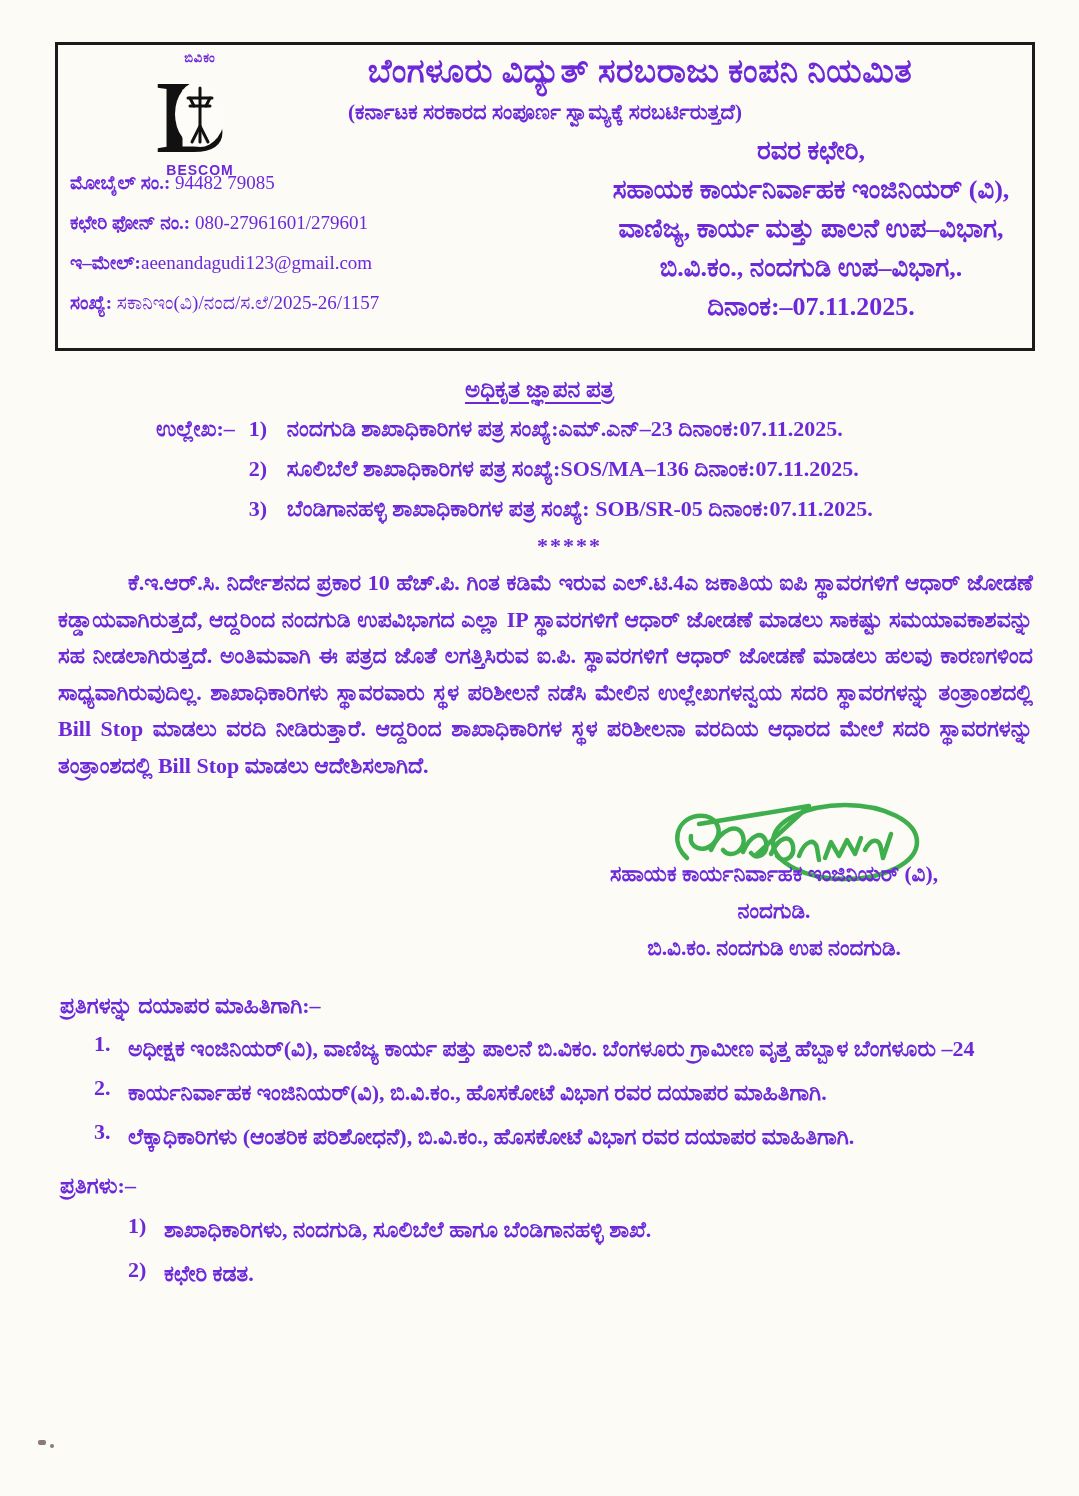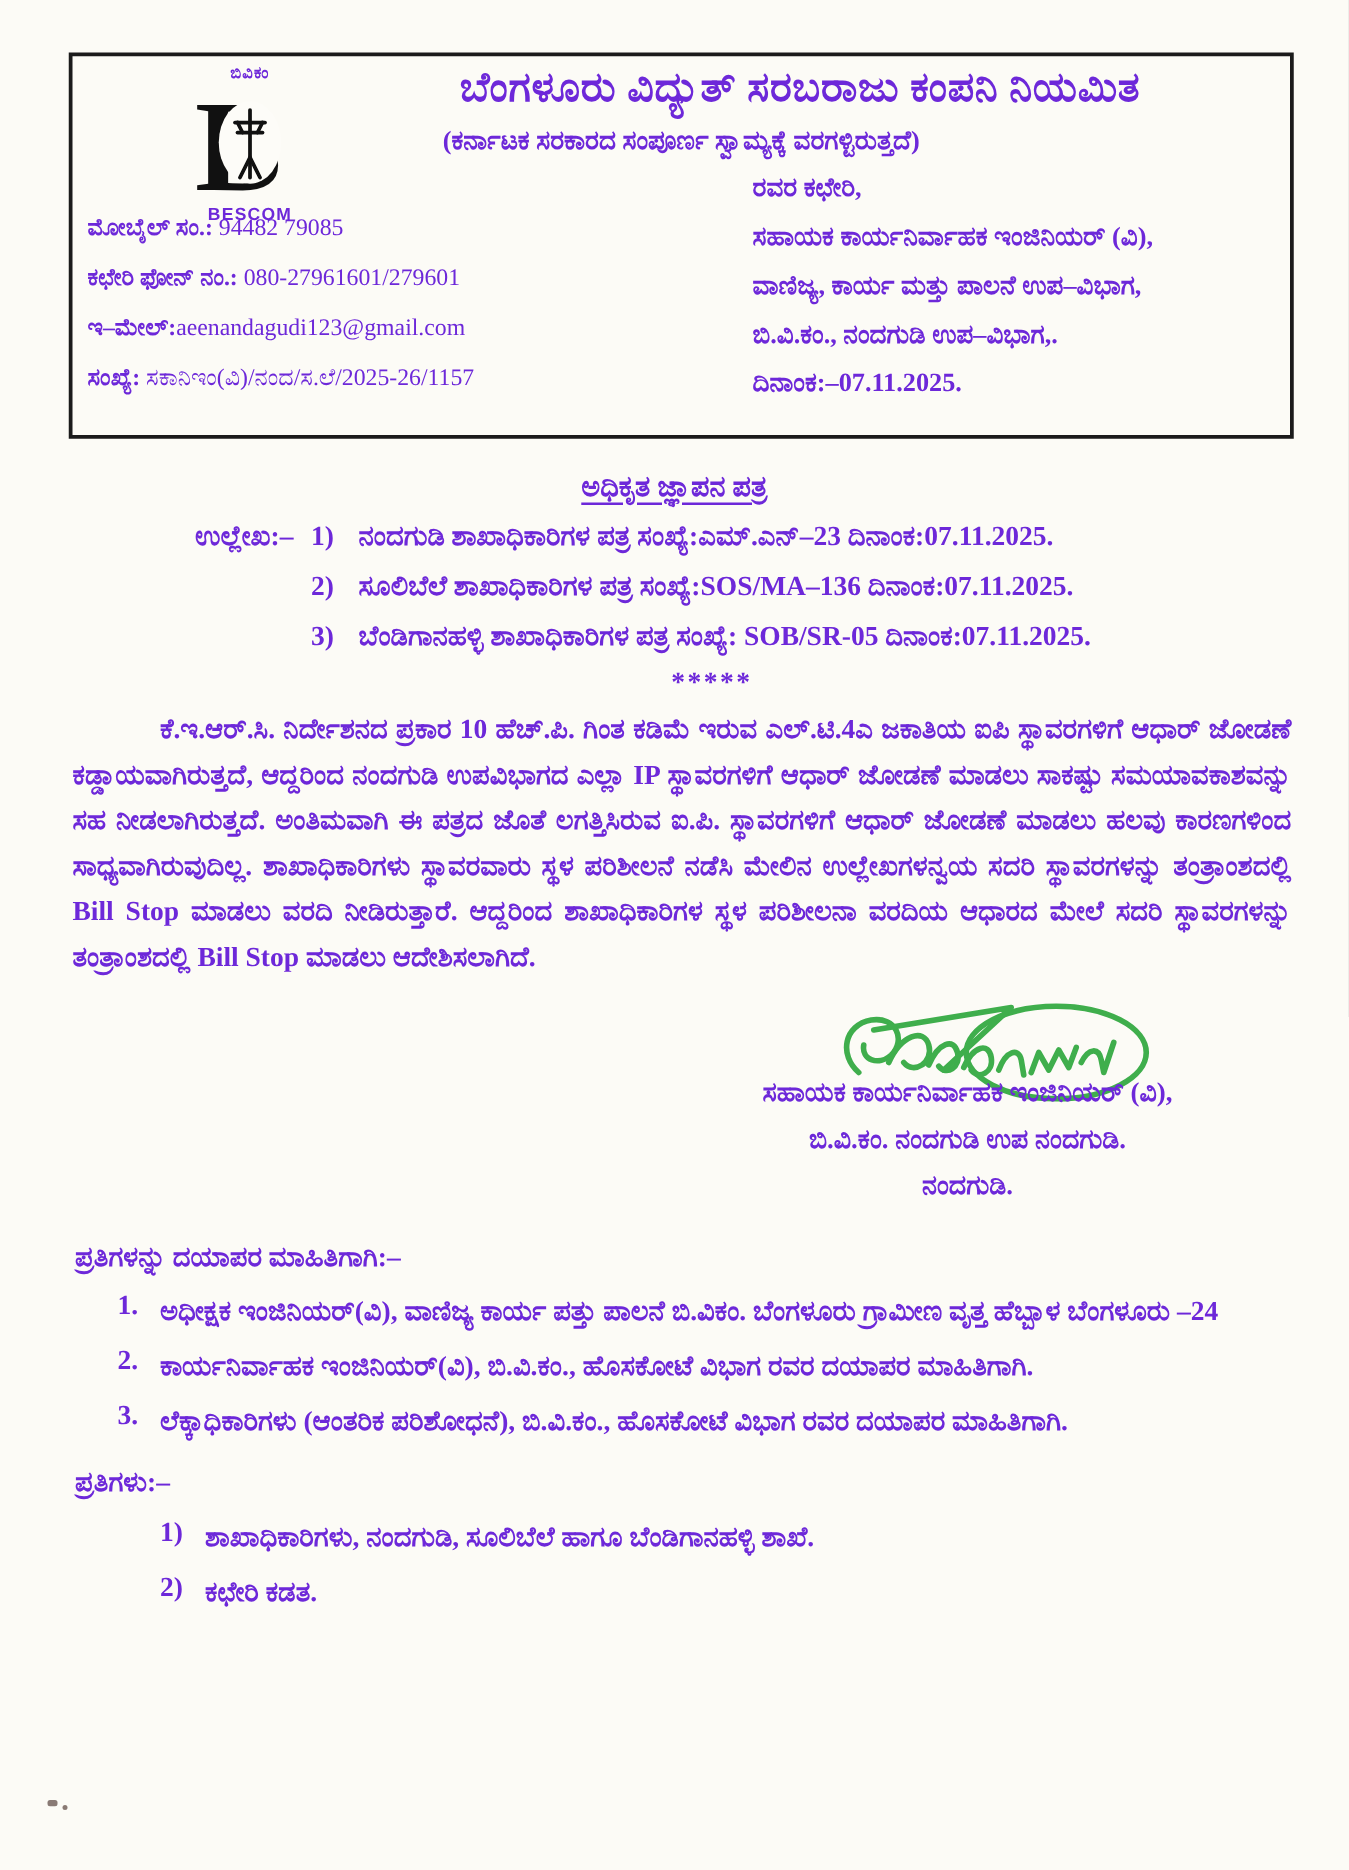--- a/index.html
+++ b/index.html
@@ -35,21 +35,21 @@
   }
   .company-sub{
     margin-top:8px;text-align:center;
     font-size:21px;font-weight:700;
   }
   .head-cols{display:flex;margin-top:6px;}
   .left-col{flex:0 0 56%;padding-top:32px;}
   .right-col{flex:1 1 auto;}
   .contact-line{font-size:19px;line-height:40px;white-space:nowrap;}
   .contact-line .lbl{font-weight:700;}
-  .office-line{font-size:21px;font-weight:700;line-height:39px;white-space:nowrap;}
+  .office-line{font-size:26px;font-weight:700;line-height:39px;white-space:nowrap;text-align:center;}
   
   .doc-title{
     margin-top:26px;text-align:center;
     font-size:23px;font-weight:700;
     text-decoration:underline;
     text-underline-offset:5px;
   }
   .subject-row{
     display:flex;margin:36px 90px 0 168px;
     font-size:22px;line-height:35px;font-weight:700;
@@ -115,21 +115,21 @@
           <path d="M36 42 L56 42"></path>
           <path d="M38 78 L46 62 L54 78"></path>
           <path d="M36 34 L40 42 M56 34 L52 42"></path>
         </g>
       </svg>
       <div class="logo-bottom">BESCOM</div>
     </div>
 
     <div class="head-titles">
       <div class="company-name">ಬೆಂಗಳೂರು ವಿದ್ಯುತ್ ಸರಬರಾಜು ಕಂಪನಿ ನಿಯಮಿತ</div>
-      <div class="company-sub">(ಕರ್ನಾಟಕ ಸರಕಾರದ ಸಂಪೂರ್ಣ ಸ್ವಾಮ್ಯಕ್ಕೆ ವರಗಳ್ಟಿರುತ್ತದೆ)</div>
+      <div class="company-sub">(ಕರ್ನಾಟಕ ಸರಕಾರದ ಸಂಪೂರ್ಣ ಸ್ವಾಮ್ಯಕ್ಕೆ ಸರಬರ್ಟಿರುತ್ತದೆ)</div>
     </div>
 
     <div class="head-cols">
       <div class="left-col">
         <div class="contact-line">
           <span class="lbl">ಮೋಬೈಲ್ ಸಂ.:</span>
           <span class="val">94482 79085</span>
         </div>
         <div class="contact-line">
           <span class="lbl">ಕಛೇರಿ ಫೋನ್ ನಂ.:</span>
@@ -186,22 +186,22 @@
         <path d="M52 52 C62 30 80 24 84 38 C88 52 72 62 64 52"></path>
         <path d="M84 54 C92 36 104 32 107 44 C110 56 98 63 92 55"></path>
         <path d="M40 26 L150 8 L96 58"></path>
         <path d="M112 56 C120 38 132 36 134 48 C136 60 124 66 118 58"></path>
         <path d="M140 58 C146 42 156 40 158 50 L160 62"></path>
         <path d="M166 60 L172 44 L180 58 L188 42 L196 56 L202 40"></path>
         <path d="M206 52 C212 40 220 40 222 50 L224 60 L232 36"></path>
       </g>
     </svg>
     <div class="sig-line">ಸಹಾಯಕ ಕಾರ್ಯನಿರ್ವಾಹಕ ಇಂಜಿನಿಯರ್ (ವಿ),</div>
+    <div class="sig-line">ನಂದಗುಡಿ.</div>
     <div class="sig-line">ಬಿ.ವಿ.ಕಂ. ನಂದಗುಡಿ ಉಪ ನಂದಗುಡಿ.</div>
-    <div class="sig-line">ನಂದಗುಡಿ.</div>
   </div>
 
   <div class="cc-section">
     <div class="cc-heading">ಪ್ರತಿಗಳನ್ನು ದಯಾಪರ ಮಾಹಿತಿಗಾಗಿ:–</div>
 
     <div class="cc-item">
       <span class="cc-num">1.</span>
       <span class="cc-text">ಅಧೀಕ್ಷಕ ಇಂಜಿನಿಯರ್(ವಿ), ವಾಣಿಜ್ಯ ಕಾರ್ಯ ಪತ್ತು ಪಾಲನೆ ಬಿ.ವಿಕಂ. ಬೆಂಗಳೂರು ಗ್ರಾಮೀಣ ವೃತ್ತ ಹೆಬ್ಬಾಳ ಬೆಂಗಳೂರು –24</span>
     </div>
     <div class="cc-item">

